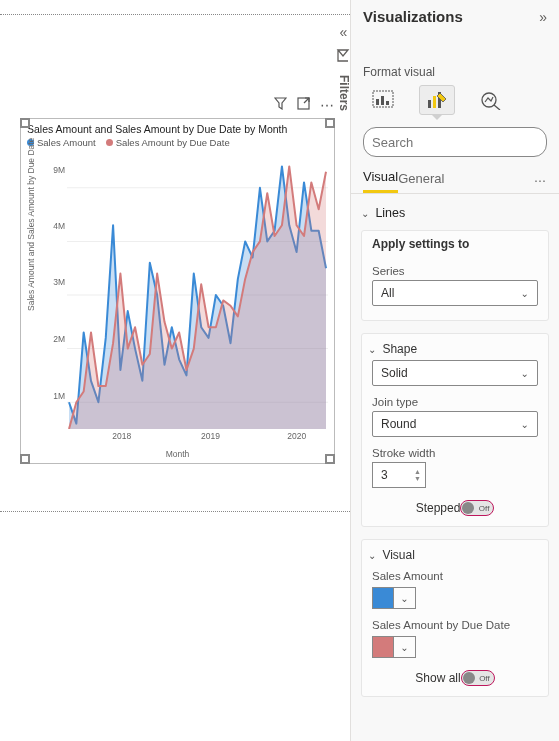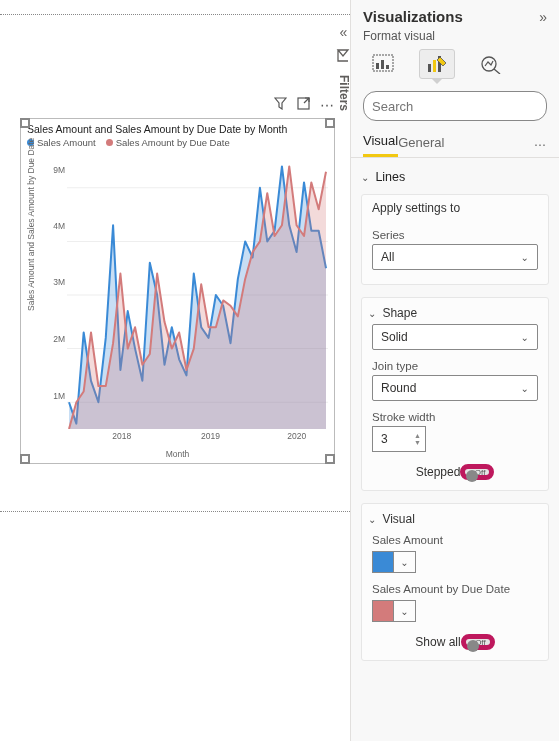--- a/index.html
+++ b/index.html
@@ -114,21 +114,21 @@
     display: flex; flex-direction: column;
     overflow-y: auto;
     font-size: 12px;
   }
   .panel-header {
     display: flex; justify-content: space-between; align-items: center;
     padding: 8px 12px 2px 12px;
   }
   .panel-header h1 { font-size: 15px; font-weight: 600; }
   .chevrons-right { font-size: 14px; color: #605e5c; cursor: pointer; }
-  .format-label { padding: 2px 12px 6px 12px; font-size: 12px; color: #555; }
+  .format-label { padding: 2px 12px 6px 12px; font-size: 12px; color: #555; margin-top: 36px; }
   .icon-row {
     display: flex; gap: 18px; align-items: center;
     padding: 0 14px 6px 14px;
   }
   .icon-btn {
     width: 36px; height: 30px;
     display: flex; align-items: center; justify-content: center;
     border: 1px solid transparent;
     border-radius: 3px;
     cursor: pointer;
@@ -169,21 +169,21 @@
     border-radius: 3px;
     background: #fcfcfc;
     padding-bottom: 8px;
   }
   .group-hdr {
     display: flex; align-items: center; gap: 6px;
     padding: 8px 8px 4px 6px;
     font-size: 12px; color: #333; font-weight: 500;
     cursor: pointer;
   }
-  .group-body-title { padding: 6px 10px 10px 10px; font-size: 12px; color: #333; font-weight:400;}
+  .group-body-title { padding: 6px 10px 10px 10px; font-size: 12px; color: #333; font-weight:700;}
   .field-label { padding: 4px 10px 3px 10px; font-size: 11.5px; color: #555; }
   .select {
     margin: 0 10px 6px 10px;
     height: 26px;
     border: 1px solid #888; background: #fff; border-radius: 2px;
     display: flex; align-items: center; justify-content: space-between;
     padding: 0 8px; font-size: 12px;
     cursor: pointer;
   }
   .spinner {
@@ -193,21 +193,21 @@
     display: flex; align-items: center; justify-content: space-between;
     padding: 0 4px 0 8px; font-size: 12px;
   }
   .spinner .spins { display:flex; flex-direction:column; font-size:7px; color:#888; line-height:7px;}
   .row-toggle {
     display: flex; align-items: center; justify-content: center;
     padding: 6px 10px 2px 10px;
     font-size: 12px;
   }
   .toggle {
-    width: 34px; height: 16px; border: 5px solid #be185d; border-radius: 9px;
+    width: 34px; height: 16px; border: 1px solid #be185d; border-radius: 9px;
     background: #e5e5e5; position: relative; font-size:8px; color:#555;
     display:flex;align-items:center;justify-content:flex-end;padding-right:4px;
     cursor:pointer;
   }
   .toggle .knob { position:absolute; left:1px; top:1px; width:12px; height:12px; border-radius:50%; background:#888;}
   .color-swatch-row { display:flex; align-items:center; gap:0; padding: 2px 10px 6px 10px;}
   .color-swatch {
     width: 22px; height: 22px; border: 1px solid #888;
   }
   .color-chev {

